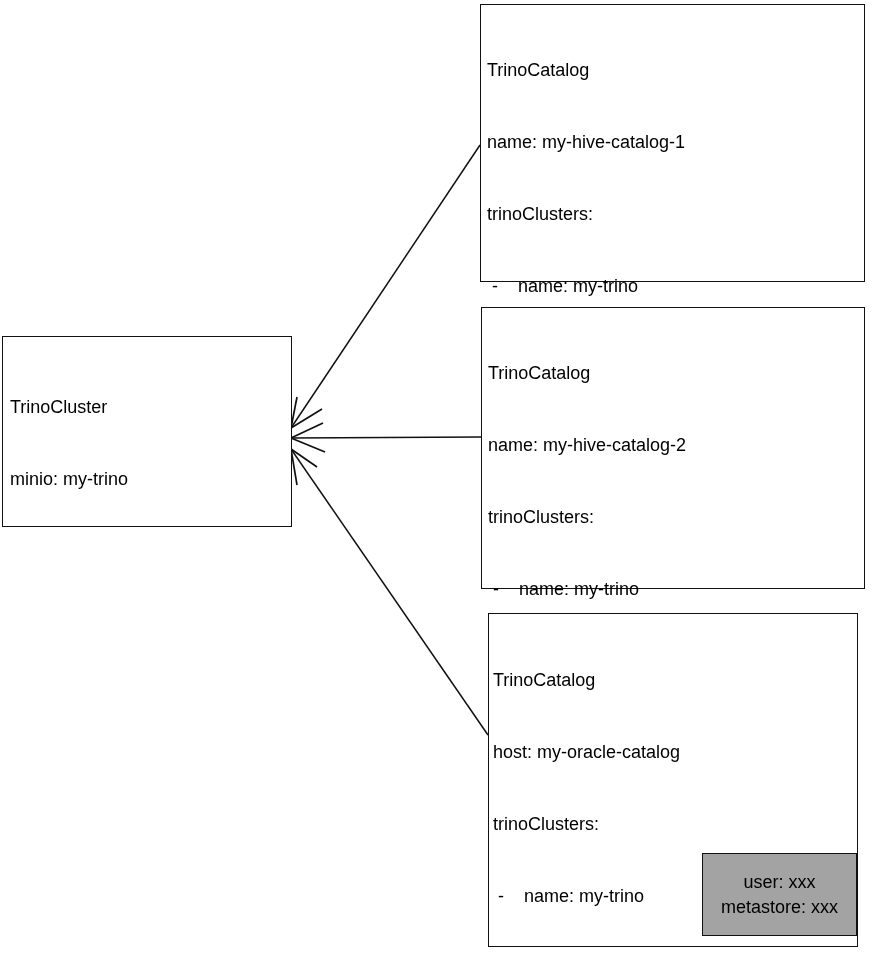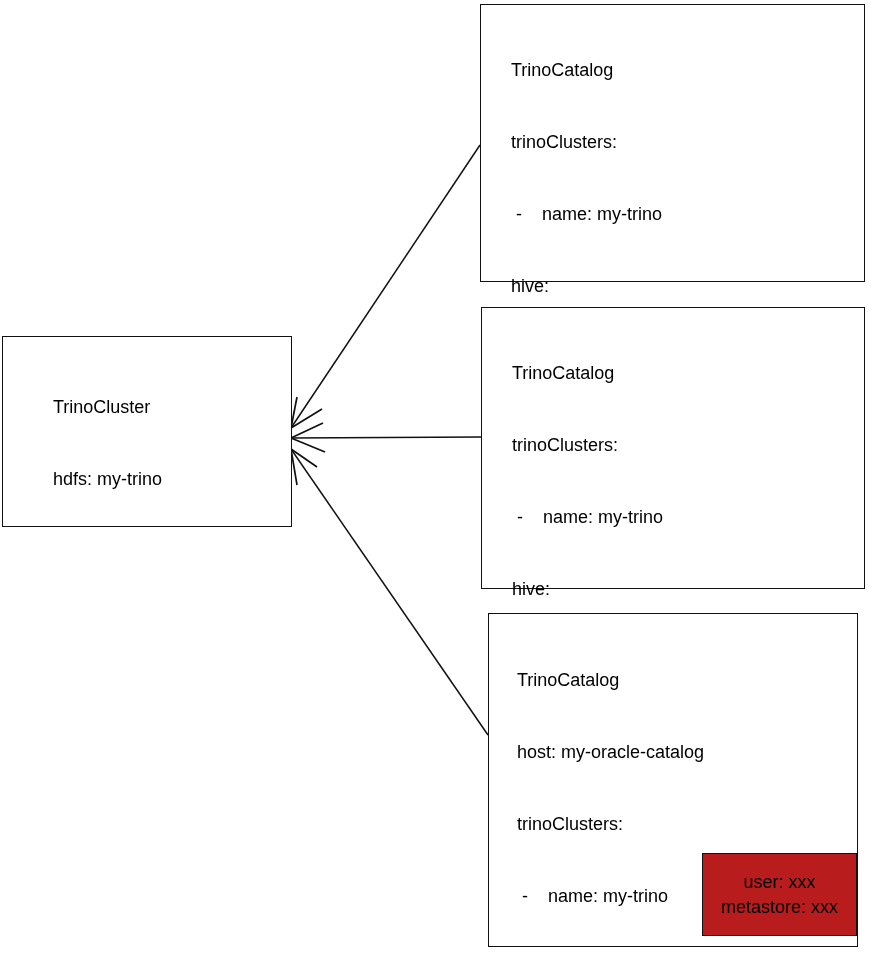--- a/index.html
+++ b/index.html
@@ -36,26 +36,25 @@
     right: 4px;
     font-family: "Liberation Sans", sans-serif;
     font-size: 18px;
     line-height: 24px;
     color: #000000;
     white-space: pre;
   }
   .yaml .ln {
     display: block;
     white-space: pre;
-    margin-left: 24px;
   }
   .inner-node {
     position: absolute;
     box-sizing: border-box;
-    background: #b91c1c;
+    background: #a3a3a3;
     border: 1.8px solid #111111;
     display: flex;
     flex-direction: column;
     align-items: center;
     justify-content: center;
   }
   .inner-node .ln {
     display: block;
     font-size: 18px;
     line-height: 25px;
@@ -64,21 +63,21 @@
   }
   .cluster-text {
     position: absolute;
     left: 7px;
     top: 10px;
     font-size: 18px;
     line-height: 24px;
     color: #000000;
     white-space: pre;
   }
-  .cluster-text .ln { display: block; white-space: pre; margin-left: 43px; }
+  .cluster-text .ln { display: block; white-space: pre; }
 </style>
 </head>
 <body>
 
 <div id="canvas">
 
   <svg class="edge-layer" width="872" height="954" viewBox="0 0 872 954">
 
     <g>
       <line x1="480" y1="145" x2="291" y2="428" stroke="#111111" stroke-width="1.5"></line>
@@ -101,40 +100,42 @@
     <g>
       <line x1="760" y1="816" x2="785" y2="854" stroke="#111111" stroke-width="1.6"></line>
       <line x1="785" y1="854" x2="764" y2="832" stroke="#111111" stroke-width="1.6"></line>
       <line x1="785" y1="854" x2="783" y2="824" stroke="#111111" stroke-width="1.6"></line>
     </g>
   </svg>
 
   <div class="node" style="left:2px; top:336px; width:290px; height:191px;">
     <div class="cluster-text">
       <span class="ln">TrinoCluster</span>
-      <span class="ln">hdfs: my-trino</span>
+      <span class="ln">minio: my-trino</span>
     </div>
   </div>
 
   <div class="node" style="left:480px; top:4px; width:385px; height:278px;">
     <div class="yaml">
       <span class="ln">TrinoCatalog</span>
+      <span class="ln">name: my-hive-catalog-1</span>
       <span class="ln">trinoClusters:</span>
       <span class="ln"> -    name: my-trino</span>
       <span class="ln">hive:</span>
       <span class="ln">   s3: # S3ConnnectionSpec</span>
       <span class="ln">      inline:</span>
       <span class="ln">         host: minio</span>
       <span class="ln">   metastore: # whatever</span>
     </div>
   </div>
 
   <div class="node" style="left:481px; top:307px; width:384px; height:282px;">
     <div class="yaml">
       <span class="ln">TrinoCatalog</span>
+      <span class="ln">name: my-hive-catalog-2</span>
       <span class="ln">trinoClusters:</span>
       <span class="ln"> -    name: my-trino</span>
       <span class="ln">hive:</span>
       <span class="ln">   hdfs:</span>
       <span class="ln">      # TBD</span>
       <span class="ln">   metastore: # whatever</span>
     </div>
   </div>
 
   <div class="node" style="left:488px; top:613px; width:370px; height:334px;">

